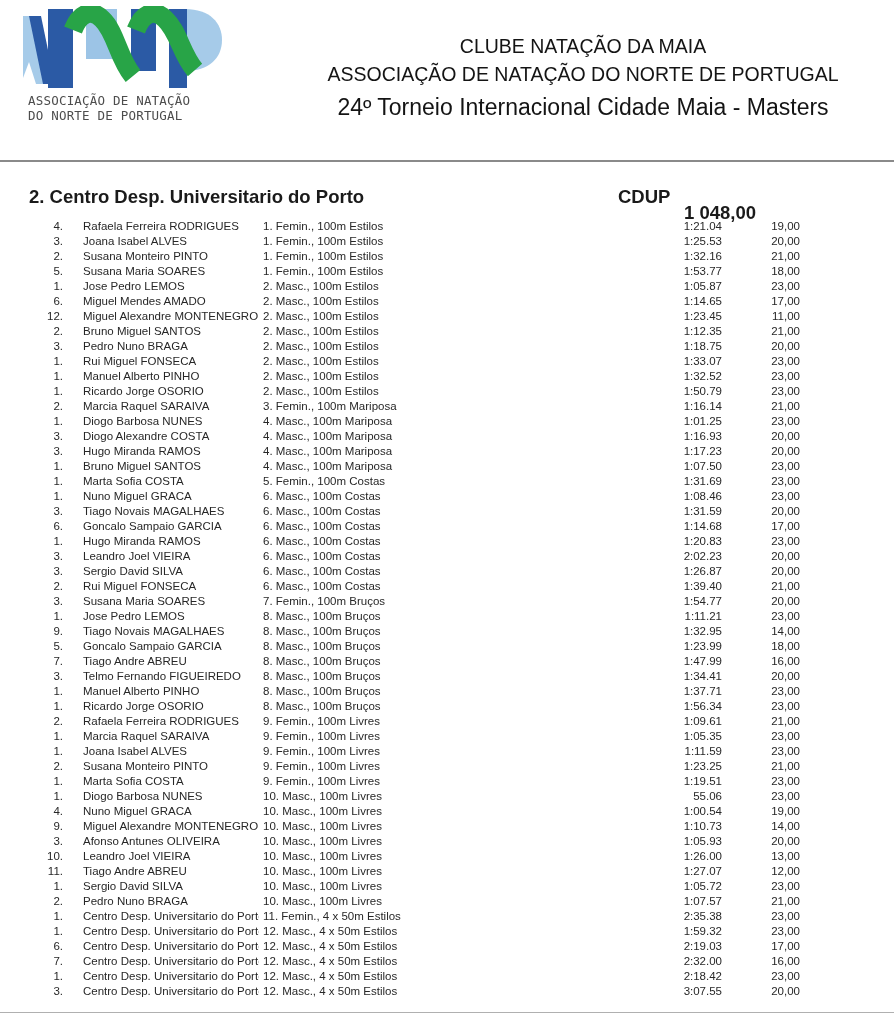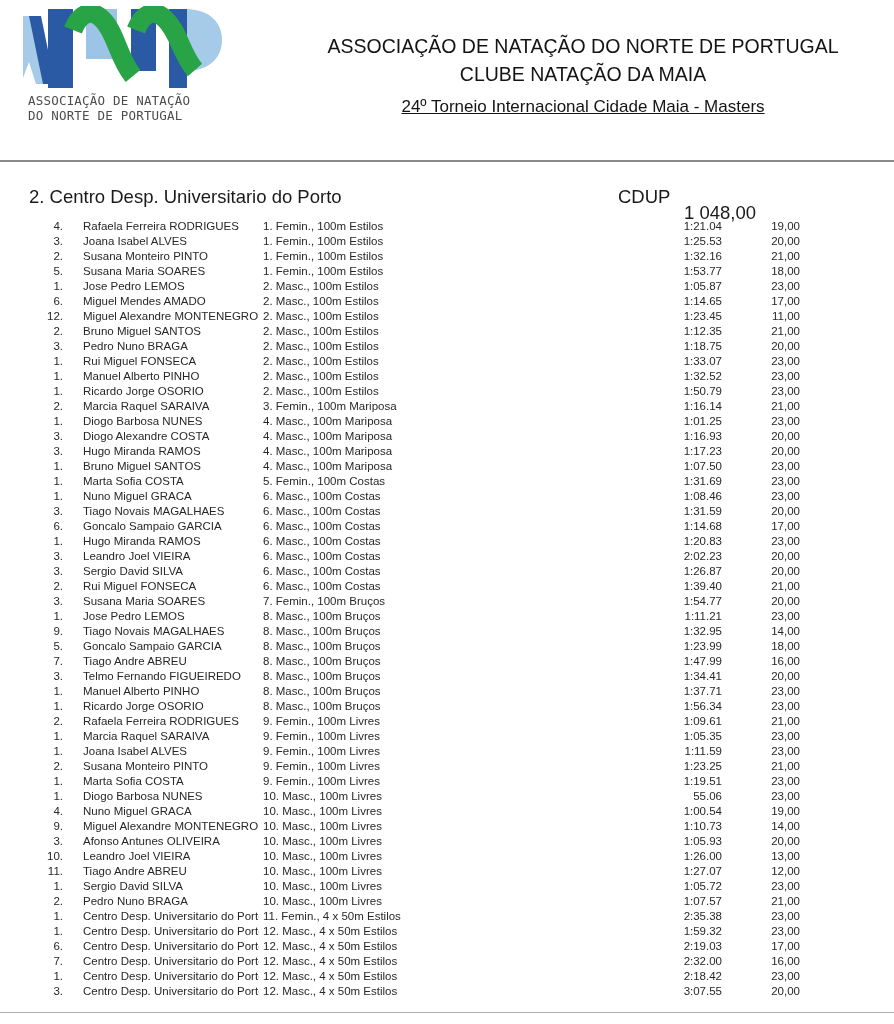--- a/index.html
+++ b/index.html
@@ -12,25 +12,25 @@
   .logo-block{position:absolute;top:6px;left:0;width:210px;padding-left:23px;}
   .logo-svg{display:block;}
   .lb{fill:#a6cbe9;} .lb2{fill:#9cc4e6;} .db{fill:#2b5aa5;} .gr{fill:none;stroke:#28a447;stroke-width:19;stroke-linecap:butt;}
   .logo-caption{
     position:absolute;top:88px;left:28px;
     font-family:"DejaVu Sans Mono", monospace;font-size:12.5px;line-height:14.5px;
     color:#4d4d4d;letter-spacing:0.2px;white-space:nowrap;
   }
   .titles{position:absolute;top:33px;left:275px;right:3px;text-align:center;color:#141414;}
   .t-big{font-size:19.5px;line-height:27.5px;white-space:nowrap;}
-  .t-mid{font-size:17px;line-height:28px;white-space:nowrap;text-decoration:underline;}
+  .t-mid{font-size:23px;line-height:28px;white-space:nowrap;}
   .t-gap{margin-top:5px;}
   .rule-top{position:absolute;top:160px;left:0;width:894px;height:2px;background:#8a8a8a;}
   
-  .club-row{position:absolute;top:186px;left:0;width:778px;height:24px;font-size:18.5px;color:#1a1a1a;}
+  .club-row{position:absolute;top:186px;left:0;width:778px;height:24px;font-size:18.5px;color:#1a1a1a;font-weight:bold;}
   .club-name{position:absolute;left:29px;top:0;white-space:nowrap;}
   .club-code{position:absolute;left:618px;top:0;}
   .club-total{position:absolute;right:22px;top:0;margin-top:16px;}
   
   .results{position:absolute;top:219px;left:0;width:894px;}
   .row{
     display:grid;grid-template-columns:63px 20px 176px 4px 299px 160px 78px;
     height:15px;line-height:15px;font-size:11.5px;color:#272727;
   }
   .c-place{grid-column:1;text-align:right;}
@@ -60,22 +60,22 @@
     <path class="gr" d="M50,24 C57,6 69,3 79,13 C93,26 95,52 110,70"></path>
     <path class="gr" d="M113,24 C120,6 132,3 142,13 C156,26 158,48 172,64"></path>
   </svg>
   <div class="logo-caption">
     <div>ASSOCIAÇÃO DE NATAÇÃO</div>
     <div>DO NORTE DE PORTUGAL</div>
   </div>
 </div>
 
 <div class="titles">
+  <div class="t-big">CLUBE NATAÇÃO DA MAIA</div>
   <div class="t-big">ASSOCIAÇÃO DE NATAÇÃO DO NORTE DE PORTUGAL</div>
-  <div class="t-big">CLUBE NATAÇÃO DA MAIA</div>
   <div class="t-mid t-gap">24º Torneio Internacional Cidade Maia - Masters</div>
 </div>
 
 <div class="rule-top"></div>
 
 <div class="club-row">
   <span class="club-name">2. Centro Desp. Universitario do Porto</span>
   <span class="club-code">CDUP</span>
   <span class="club-total">1 048,00</span>
 </div>

